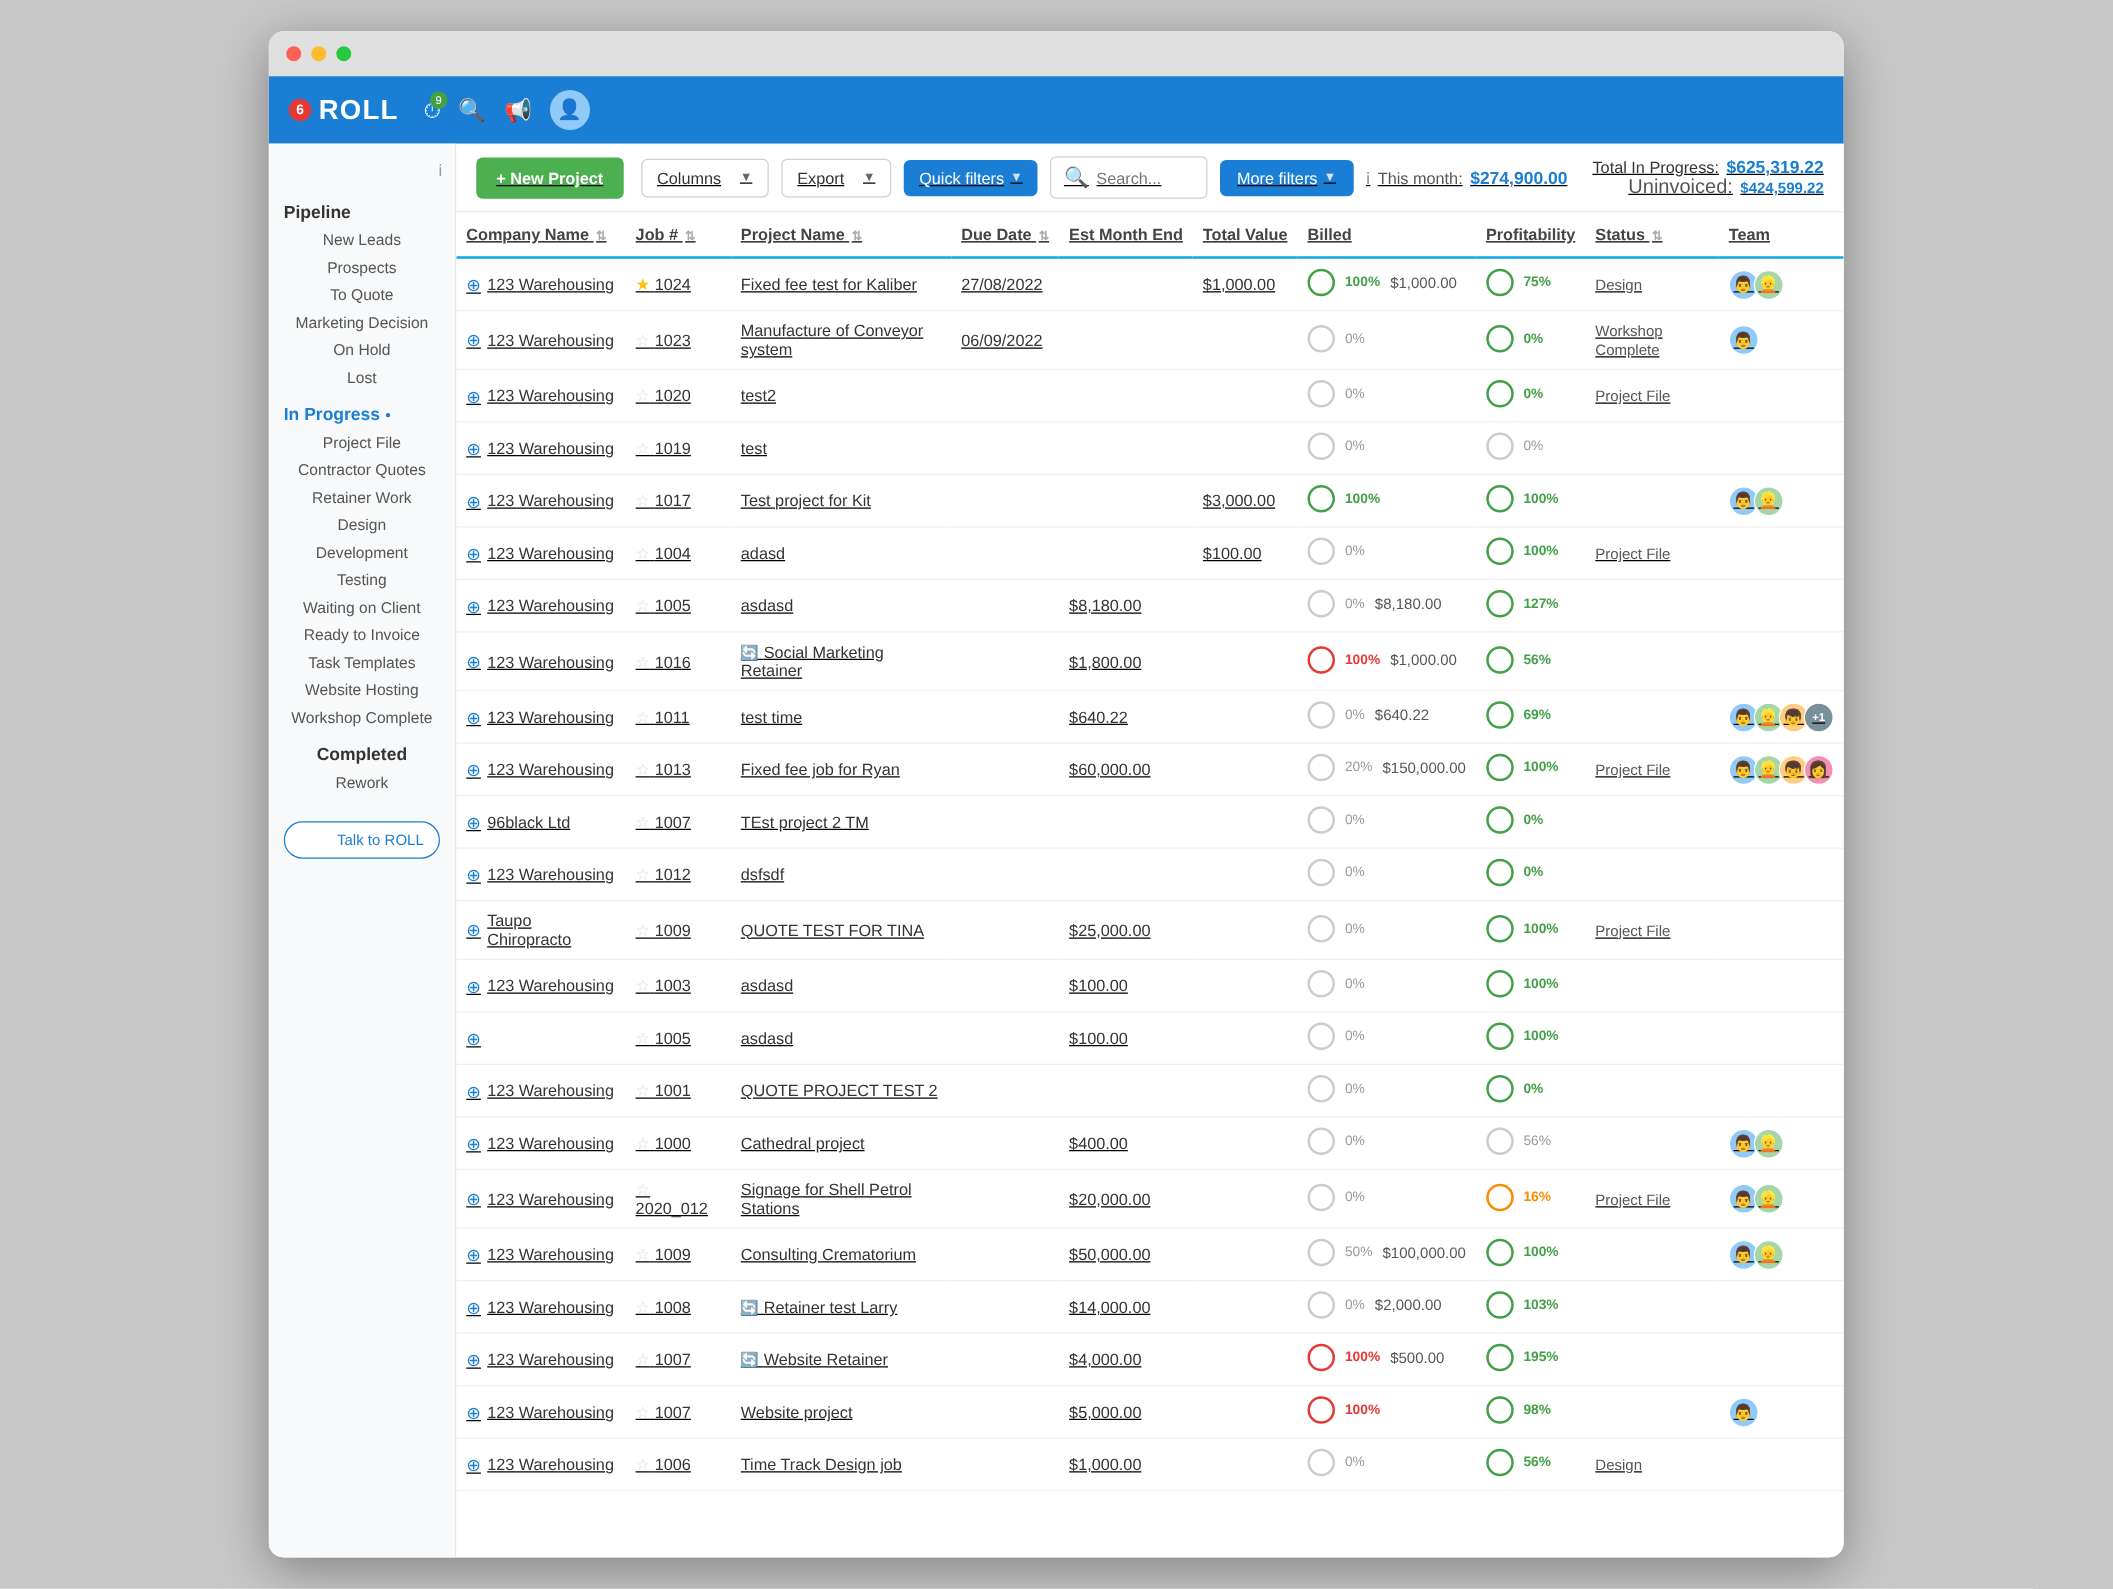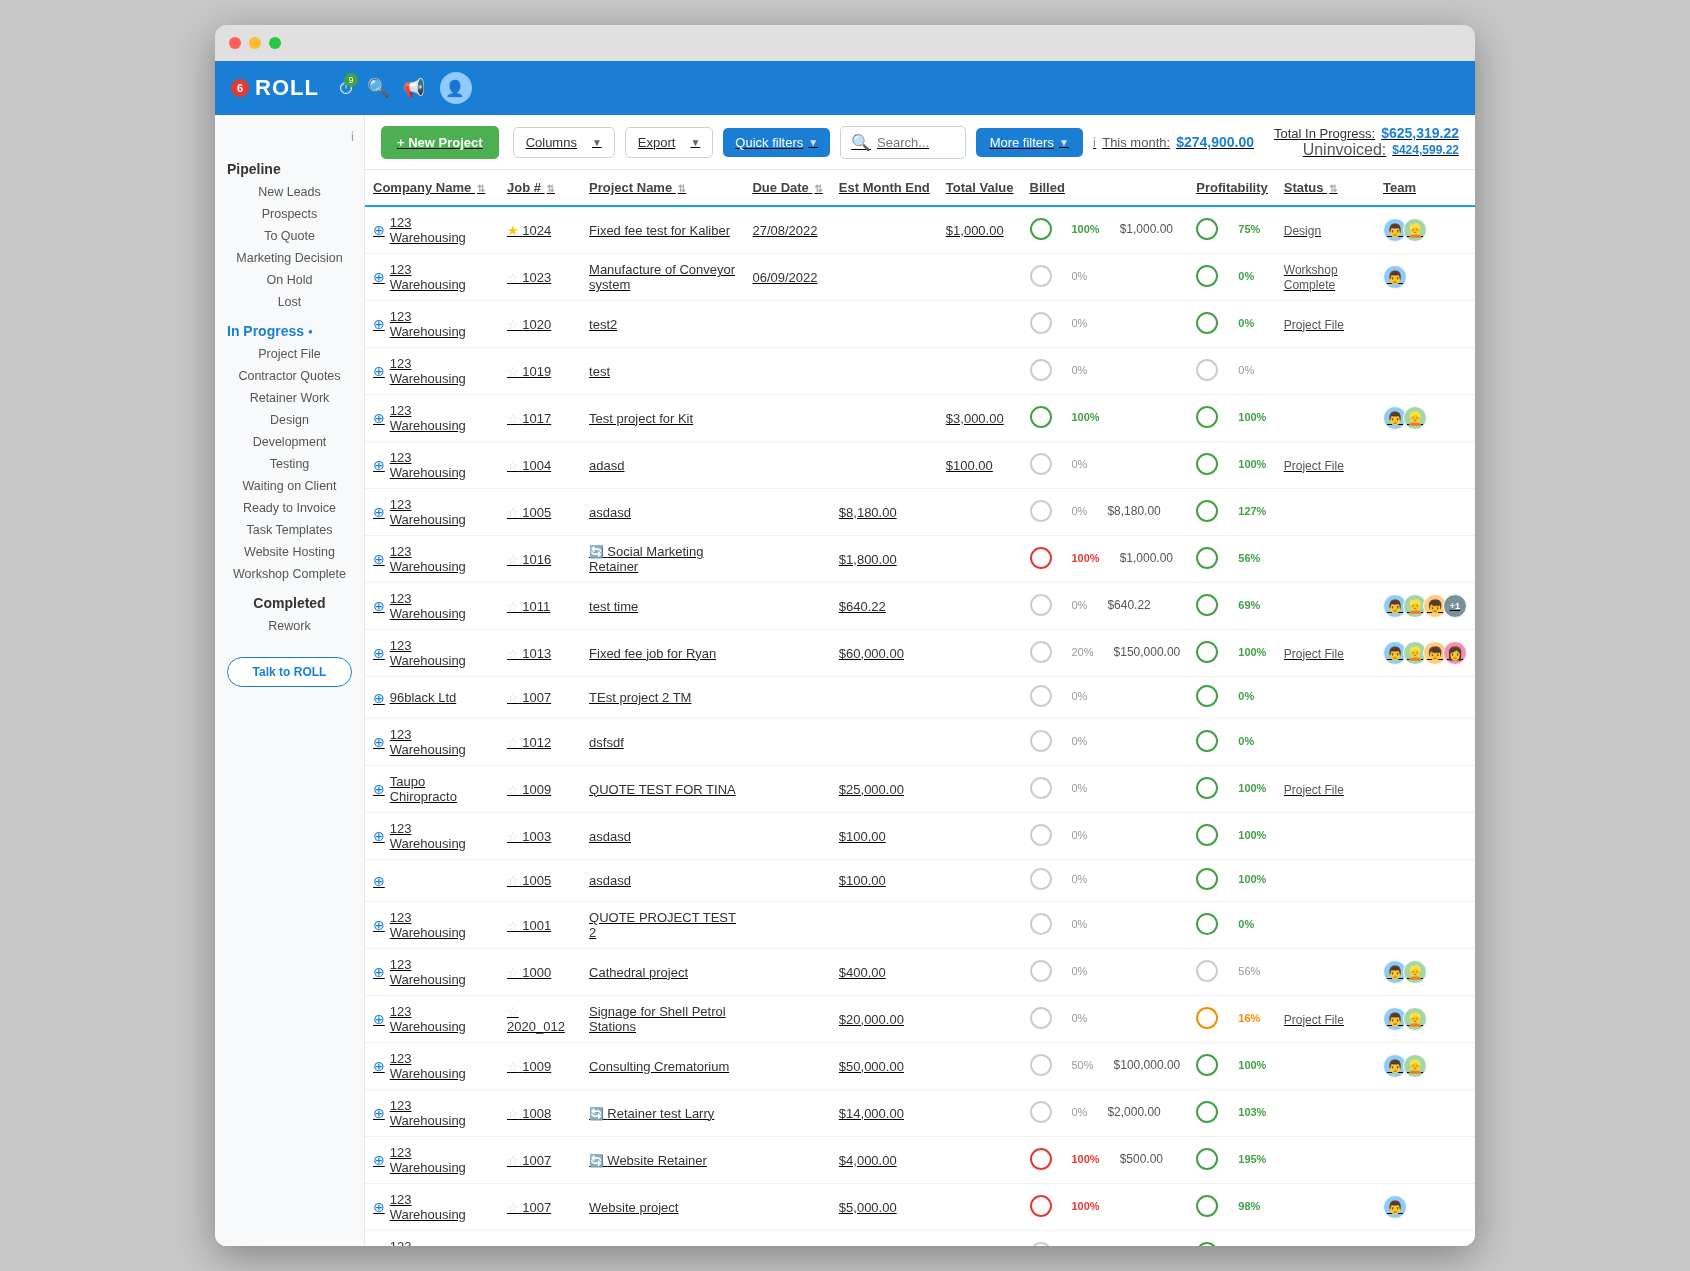--- a/index.html
+++ b/index.html
@@ -175,23 +175,24 @@
       padding: 12px;
       margin-top: 8px;
     }
     .talk-btn {
       border: 1.5px solid #1a7fd4;
       color: #1a7fd4;
       background: white;
       border-radius: 20px;
       padding: 7px 12px;
       font-size: 12px;
-      font-weight: 700;
+      font-weight: 400;
       cursor: pointer;
       width: 100%;
+      text-align: right;
     }
 
     
     .content {
       flex: 1;
       display: flex;
       flex-direction: column;
       overflow: hidden;
       text-decoration: underline;
     }
@@ -324,21 +325,21 @@
     }
     .company-icon {
       color: #1a7fd4;
       font-size: 14px;
     }
     .star-icon { color: #ffc107; font-size: 13px; }
     .star-icon.empty { color: #ddd; }
     .circular-progress {
       display: inline-flex;
       align-items: center;
-      gap: 20px;
+      gap: 8px;
     }
     .circle-outer {
       width: 22px; height: 22px;
       border-radius: 50%;
       display: flex; align-items: center; justify-content: center;
       font-size: 9px;
     }
     .circle-green { border: 2.5px solid #43a047; }
     .circle-gray { border: 2.5px solid #ccc; }
     .circle-red { border: 2.5px solid #e53935; }

